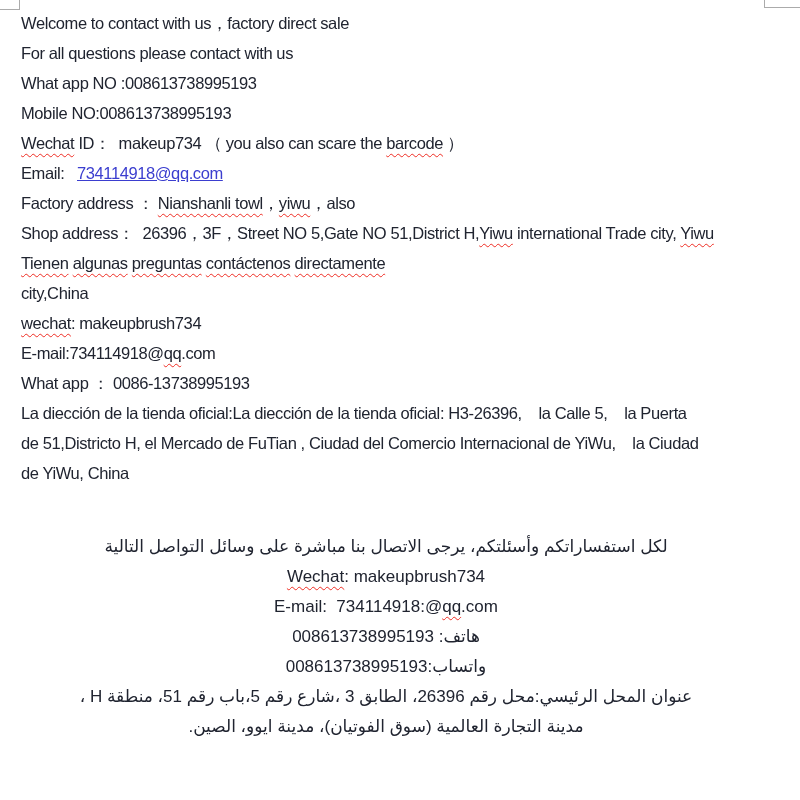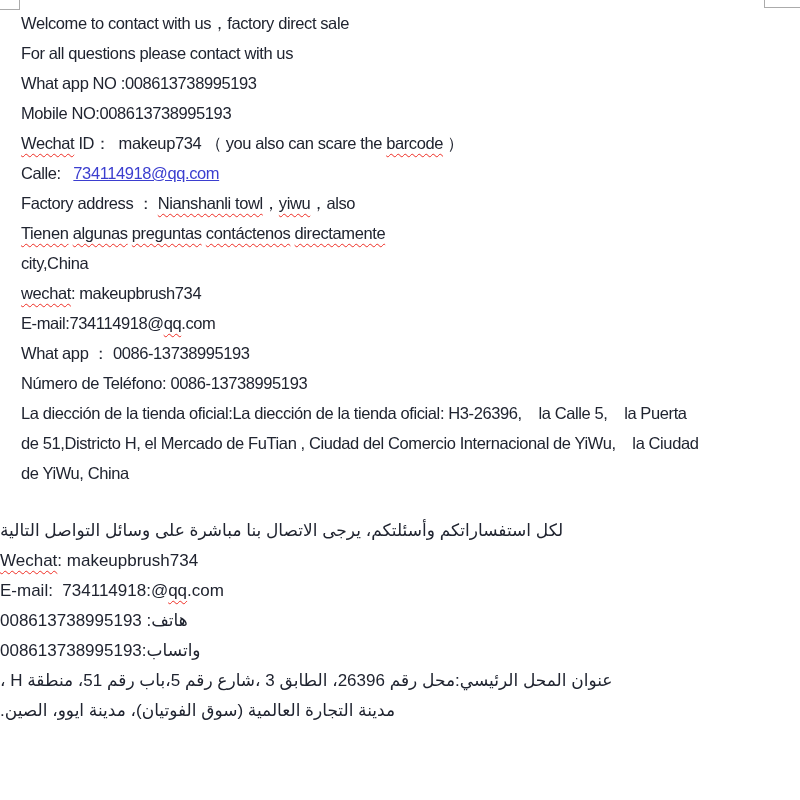--- a/index.html
+++ b/index.html
@@ -21,22 +21,22 @@
     border-left:1px solid var(--mark-color,#aaa);
     border-bottom:1px solid var(--mark-color,#aaa);
   }
   .english-block { padding:8px 0 0 21px; }
   .text-line {
     height:30px; line-height:30px;
     font-size:16.5px; letter-spacing:-0.4px;
     white-space:pre;
   }
   .arabic-block {
-    margin-top:28px; padding-right:28px;
-    direction:rtl; text-align:left;
+    margin-top:44px; padding-right:28px;
+    direction:rtl; text-align:center;
   }
   .arabic-block .text-line { font-size:17px; letter-spacing:0; }
   .seg-plain { text-decoration:none; }
   .seg-misspell {
     text-decoration-line:underline;
     text-decoration-style:wavy;
     text-decoration-color:var(--squiggle-color,#ef2d24);
     text-decoration-thickness:1px;
     text-underline-offset:4px;
     text-decoration-skip-ink:none;
@@ -52,28 +52,28 @@
 
 <div class="page">
   <div class="corner-mark-left"></div>
   <div class="corner-mark-right"></div>
   <div class="english-block">
       <div class="text-line"><span class="seg-plain">Welcome to contact with us，factory direct sale</span></div>
       <div class="text-line"><span class="seg-plain">For all questions please contact with us</span></div>
       <div class="text-line"><span class="seg-plain">What app NO :008613738995193</span></div>
       <div class="text-line"><span class="seg-plain">Mobile NO:008613738995193</span></div>
       <div class="text-line"><span class="seg-misspell">Wechat</span><span class="seg-plain"> ID：  makeup734 （ you also can scare the </span><span class="seg-misspell">barcode</span><span class="seg-plain"> ）</span></div>
-      <div class="text-line"><span class="seg-plain">Calle:   </span><a class="seg-link" href="#">734114918@qq.com</a></div>
+      <div class="text-line"><span class="seg-plain">Email:   </span><a class="seg-link" href="#">734114918@qq.com</a></div>
       <div class="text-line"><span class="seg-plain">Factory address ： </span><span class="seg-misspell">Nianshanli towl</span><span class="seg-plain">，</span><span class="seg-misspell">yiwu</span><span class="seg-plain">，also</span></div>
+      <div class="text-line"><span class="seg-plain">Shop address：  26396，3F，Street NO 5,Gate NO 51,District H,</span><span class="seg-misspell">Yiwu</span><span class="seg-plain"> international Trade city, </span><span class="seg-misspell">Yiwu</span></div>
       <div class="text-line"><span class="seg-misspell">Tienen</span><span class="seg-plain"> </span><span class="seg-misspell">algunas</span><span class="seg-plain"> </span><span class="seg-misspell">preguntas</span><span class="seg-plain"> </span><span class="seg-misspell">contáctenos</span><span class="seg-plain"> </span><span class="seg-misspell">directamente</span></div>
       <div class="text-line"><span class="seg-plain">city,China</span></div>
       <div class="text-line"><span class="seg-misspell">wechat</span><span class="seg-plain">: makeupbrush734</span></div>
       <div class="text-line"><span class="seg-plain">E-mail:734114918@</span><span class="seg-misspell">qq</span><span class="seg-plain">.com</span></div>
       <div class="text-line"><span class="seg-plain">What app ： 0086-13738995193</span></div>
-      <div class="text-line"><span class="seg-plain">Número de Teléfono: 0086-13738995193</span></div>
       <div class="text-line"><span class="seg-plain">La diección de la tienda oficial:La diección de la tienda oficial: H3-26396,    la Calle 5,    la Puerta</span></div>
       <div class="text-line"><span class="seg-plain">de 51,Districto H, el Mercado de FuTian , Ciudad del Comercio Internacional de YiWu,    la Ciudad</span></div>
       <div class="text-line"><span class="seg-plain">de YiWu, China</span></div>
     </div>
   <div class="arabic-block">
       <div class="text-line"><span class="seg-plain">لكل استفساراتكم وأسئلتكم، يرجى الاتصال بنا مباشرة على وسائل التواصل التالية</span></div>
       <div class="text-line"><span class="seg-misspell">Wechat</span><span class="seg-plain">: makeupbrush734</span></div>
       <div class="text-line"><span class="seg-plain">E-mail:  734114918:@</span><span class="seg-misspell">qq</span><span class="seg-plain">.com</span></div>
       <div class="text-line"><span class="seg-plain">هاتف: 008613738995193</span></div>
       <div class="text-line"><span class="seg-plain">واتساب:008613738995193</span></div>

